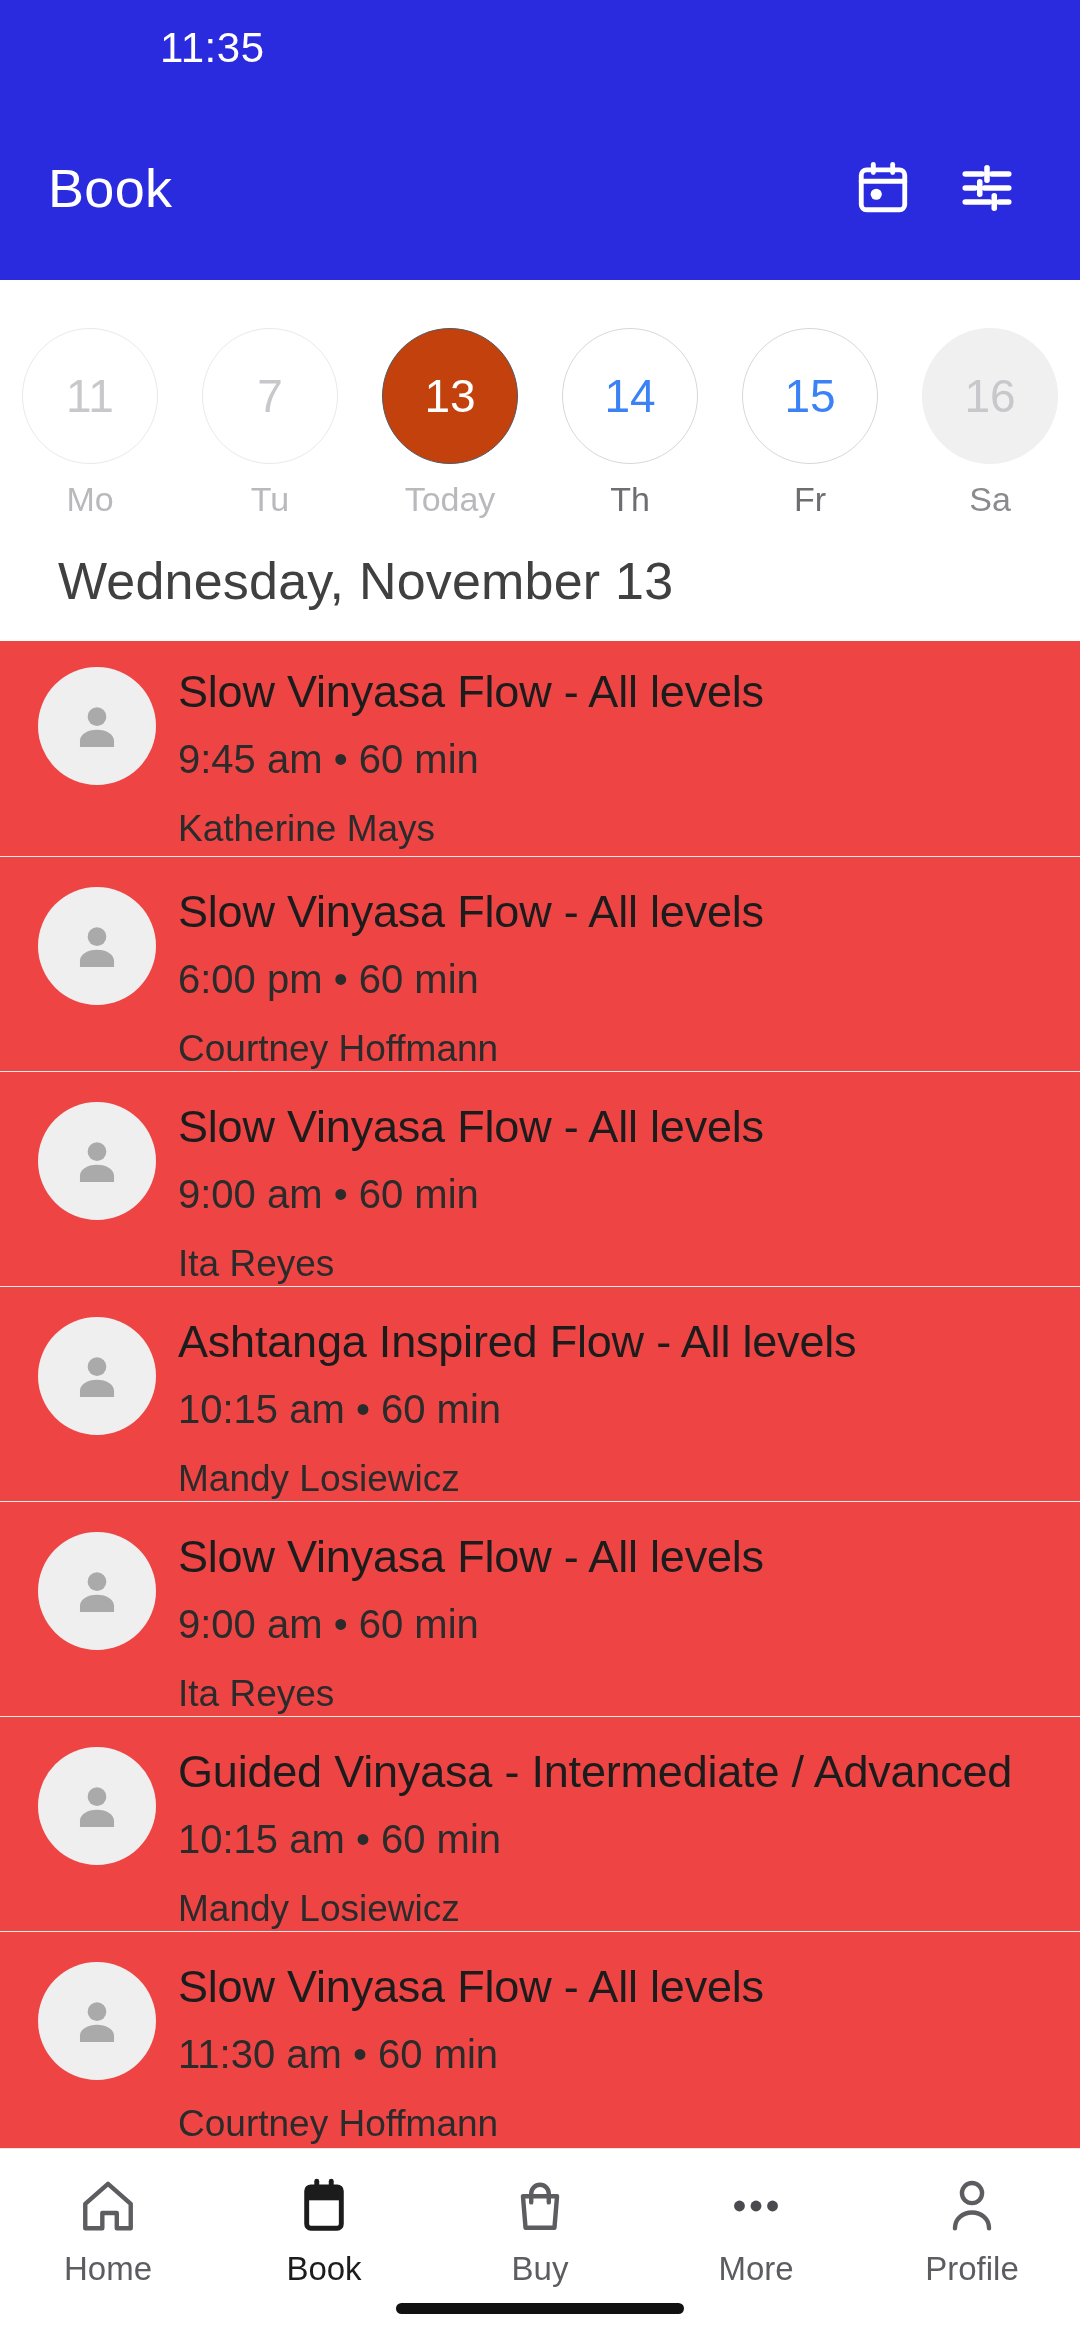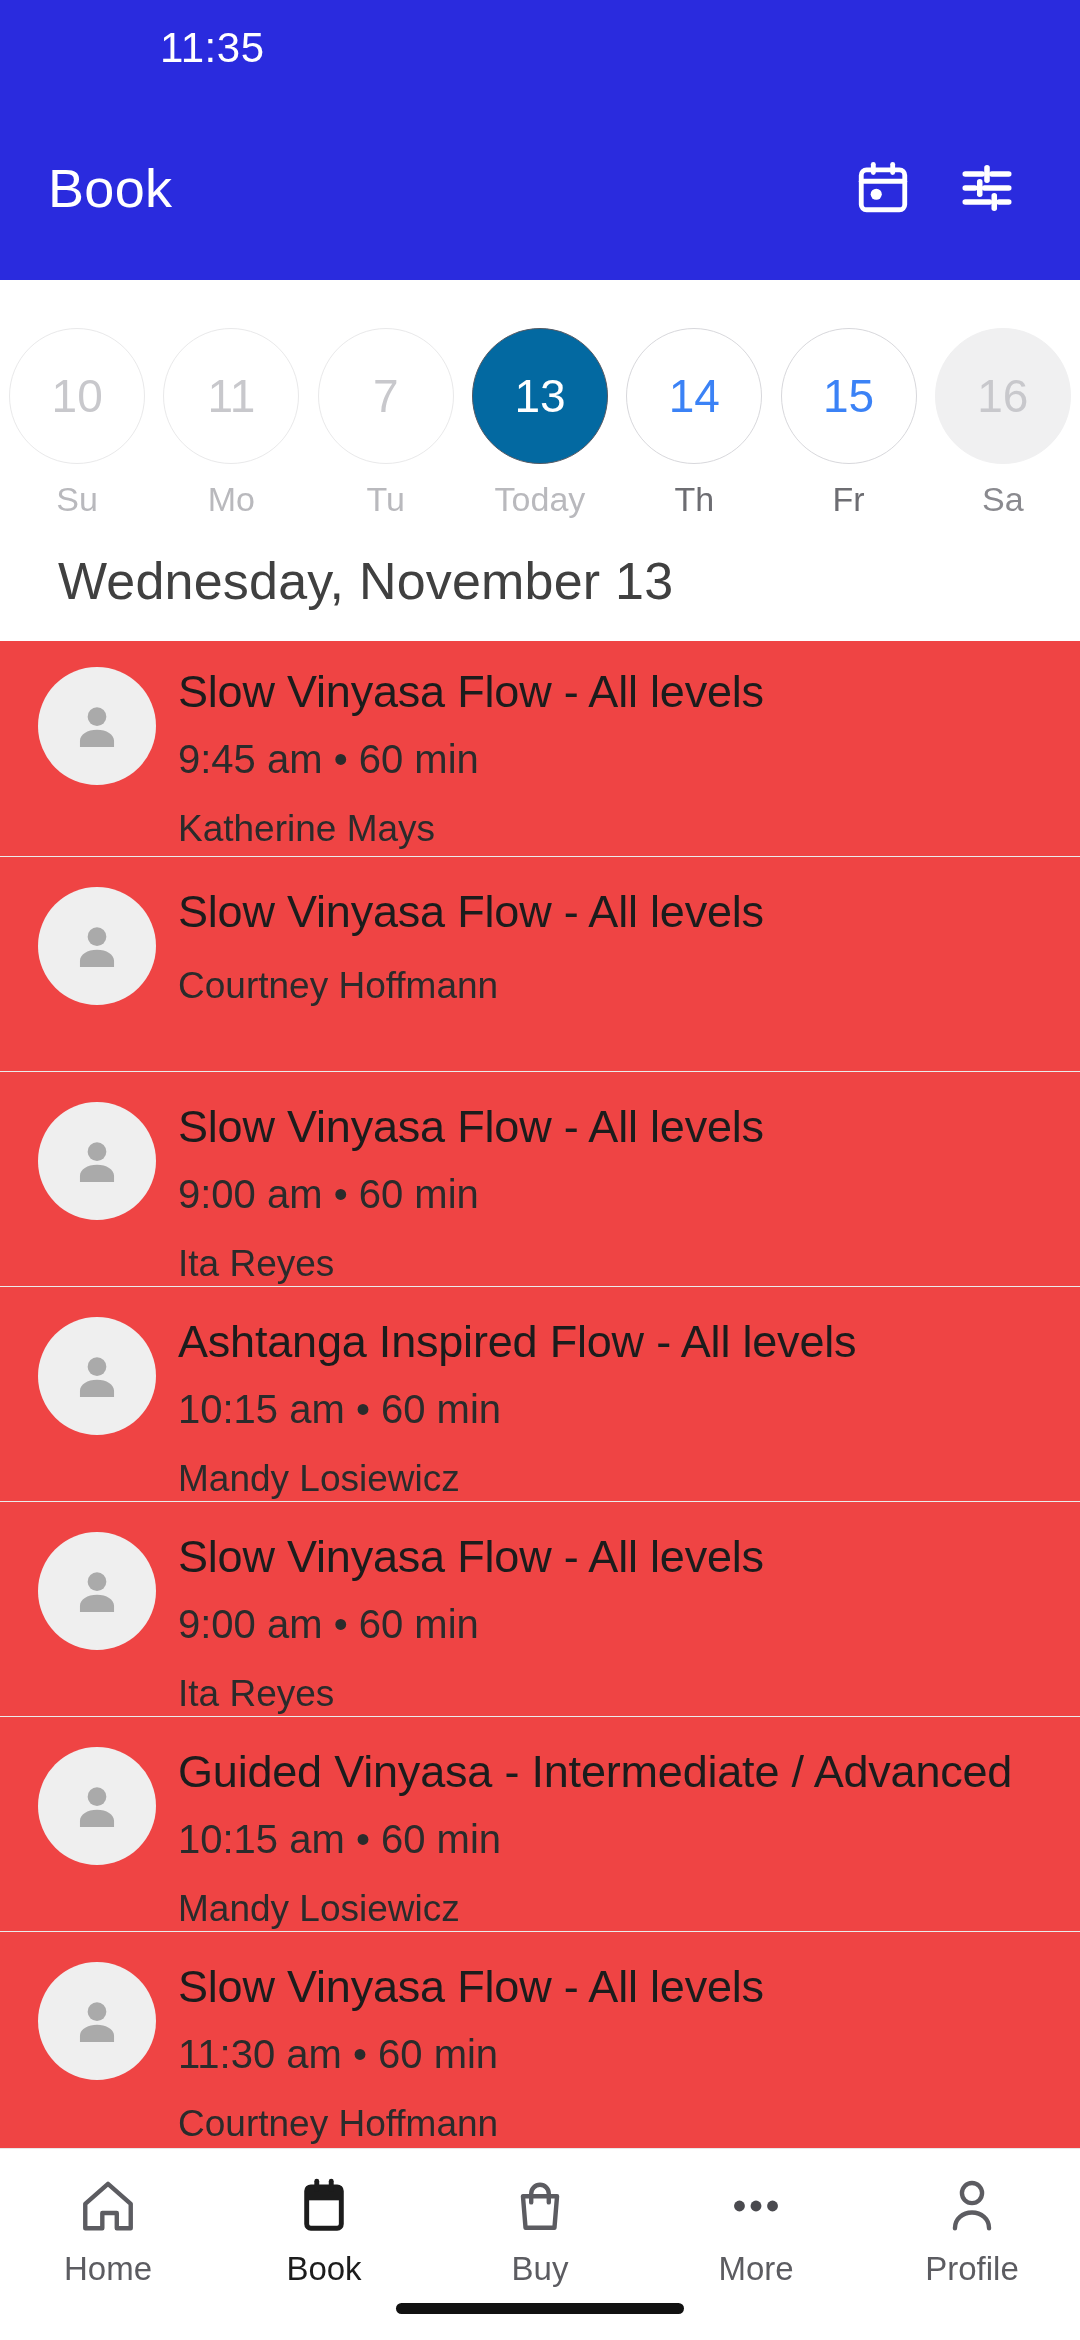--- a/index.html
+++ b/index.html
@@ -40,21 +40,21 @@
     flex:1 1 0; display:flex; flex-direction:column; align-items:center;
     min-width:0;
   }
   .date-circle {
     width:136px; height:136px; border-radius:50%;
     display:flex; align-items:center; justify-content:center;
     font-size:46px; font-weight:400;
     border:1.5px solid #e9e9ea; background:#ffffff; color:#c8c8cc;
   }
   .date-circle.active {
-    background:#0369a1; border-color:#545862; color:#ffffff; font-weight:500;
+    background:#c2410c; border-color:#545862; color:#ffffff; font-weight:500;
   }
   .date-circle.enabled { color:#3b82f6; border-color:#d8d8dc; }
   .date-circle.filled { background:#f0f0f1; border-color:#f0f0f1; color:#c8c8cc; }
   .date-day {
     margin-top:16px; font-size:34px; color:#b9b9bd; font-weight:400;
   }
   .date-day.enabled { color:#6d6d72; }
   .date-day.muted-dark { color:#8a8a8f; }
 
   
@@ -140,24 +140,20 @@
           <line x1="3" y1="17.8" x2="13" y2="17.8"></line>
           <line x1="17" y1="17.8" x2="21" y2="17.8"></line>
           <line x1="15" y1="15.2" x2="15" y2="20.4"></line>
         </svg>
       </span>
     </div>
   </div>
 
   <div class="datestrip">
 
-    <div class="date-cell">
-      <div class="date-circle">10</div>
-      <div class="date-day">Su</div>
-    </div>
 
     <div class="date-cell">
       <div class="date-circle">11</div>
       <div class="date-day">Mo</div>
     </div>
 
     <div class="date-cell">
       <div class="date-circle">7</div>
       <div class="date-day">Tu</div>
     </div>
@@ -204,20 +200,21 @@
 
     <div class="class-row">
       <span class="avatar">
         <svg width="56" height="56" viewBox="0 0 24 24" fill="#aaaaaa">
             <circle cx="12" cy="8" r="4"></circle>
             <path d="M12 13.6c-4.1 0-7.3 2.1-7.3 4.7V21h14.6v-2.7c0-2.6-3.2-4.7-7.3-4.7z"></path>
           </svg>
       </span>
       <div class="class-info">
         <div class="class-title">Slow Vinyasa Flow - All levels</div>
+        <div class="class-meta">6:00 pm • 60 min</div>
         <div class="class-teacher">Courtney Hoffmann</div>
       </div>
     </div>
 
     <div class="class-row">
       <span class="avatar">
         <svg width="56" height="56" viewBox="0 0 24 24" fill="#aaaaaa">
             <circle cx="12" cy="8" r="4"></circle>
             <path d="M12 13.6c-4.1 0-7.3 2.1-7.3 4.7V21h14.6v-2.7c0-2.6-3.2-4.7-7.3-4.7z"></path>
           </svg>

